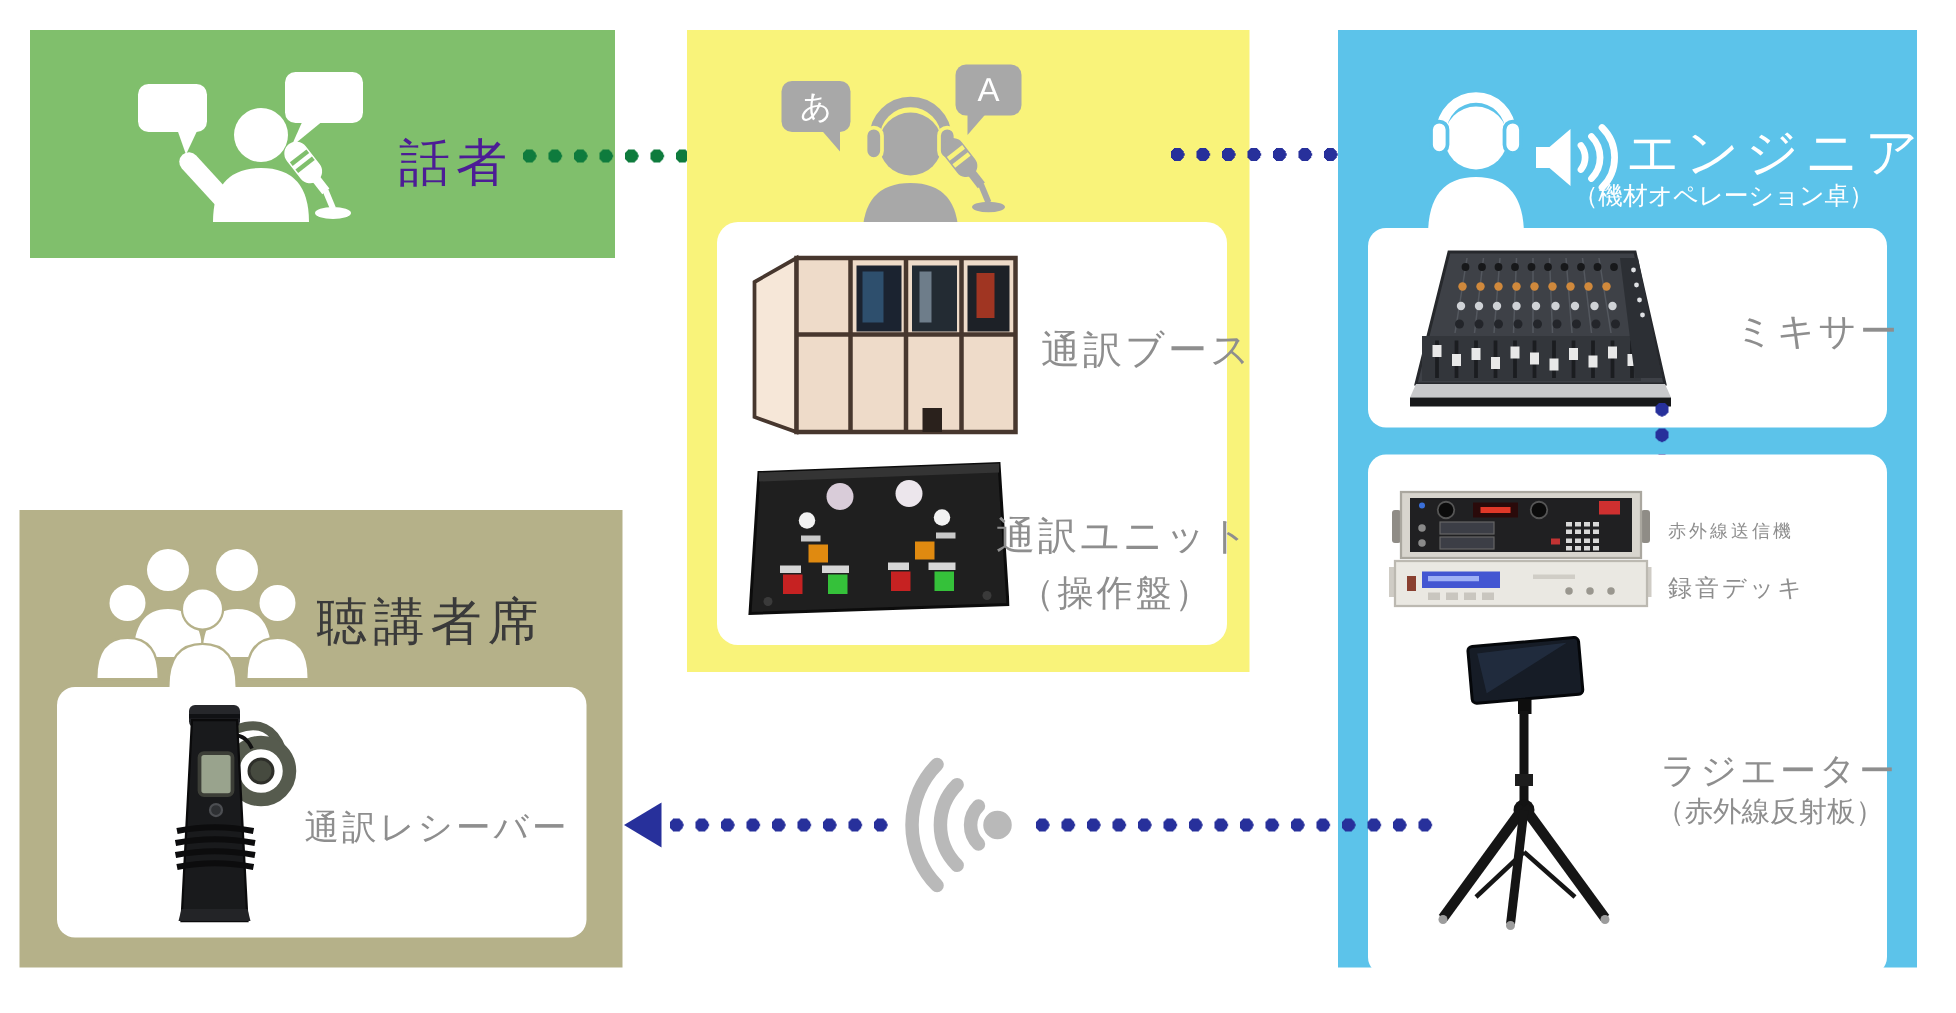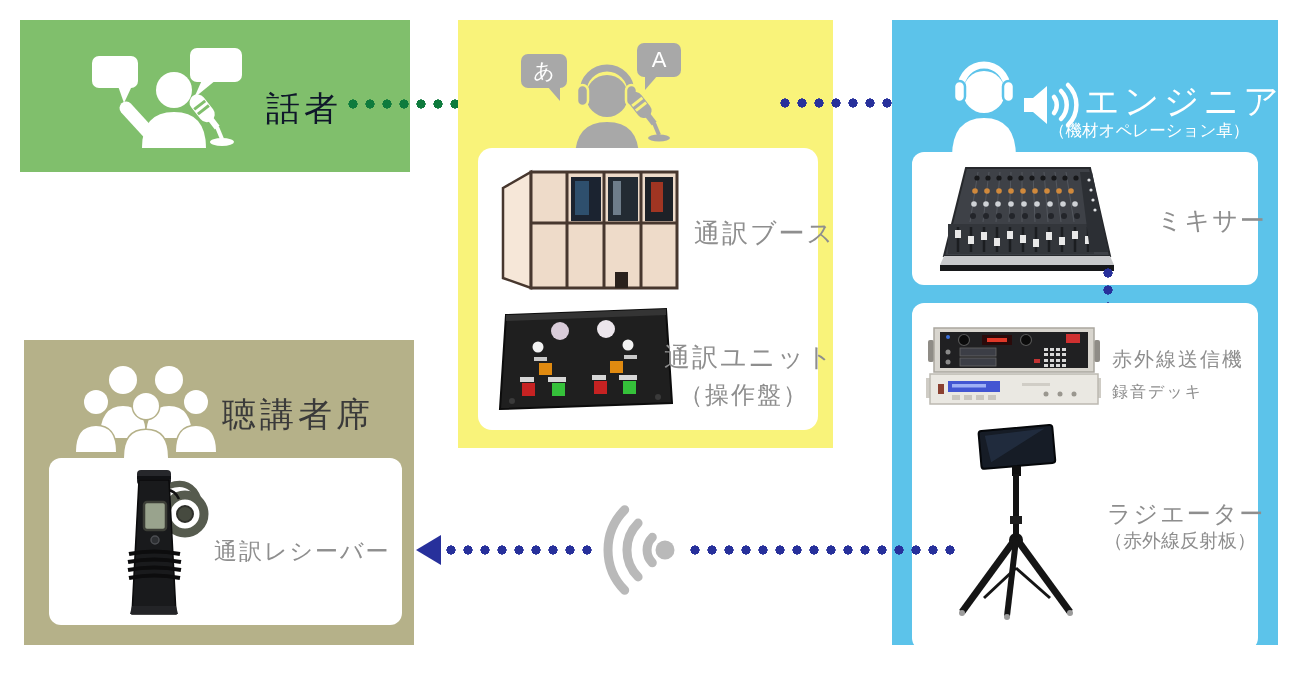--- a/index.html
+++ b/index.html
@@ -49,21 +49,21 @@
           <rect x="-3" y="-9" width="6" height="11"></rect>
         </g>
         <g transform="translate(128,78) rotate(-38)" fill="var(--speaker-bg)">
           <rect x="-7" y="-28" width="14" height="3"></rect>
           <rect x="-7" y="-22" width="14" height="3"></rect>
         </g>
         <line x1="129" y1="79" x2="134" y2="91" stroke="#ffffff" stroke-width="4"></line>
         <ellipse cx="134" cy="94" rx="12" ry="4"></ellipse>
       </g>
     </svg>
-    <div class="hlabel" style="left:246px;top:66px;color:#0f172a;">話者</div>
+    <div class="hlabel" style="left:246px;top:66px;color:#4c1d95;">話者</div>
   </div>
 
   <div class="dots-h green" style="left:348px;top:99px;width:152px;"></div>
   <div class="tri tri-r g" style="left:504px;top:89px;"></div>
 
   <div class="zone" style="left:458px;top:20px;width:375px;height:428px;background:var(--interpreter-bg);">
 
     <div class="bubble src" style="left:63px;top:34px;width:46px;height:34px;font-size:21px;">
       <span>あ</span>
     </div>
@@ -314,21 +314,21 @@
             <rect x="38" y="69" width="8" height="5"></rect>
             <rect x="50" y="69" width="8" height="5"></rect>
             <rect x="62" y="69" width="8" height="5"></rect>
         </g>
         <rect x="96" y="57" width="28" height="3" fill="#d0cdc6"></rect>
         <circle cx="120" cy="68" r="2.5" fill="#9a978f"></circle>
         <circle cx="134" cy="68" r="2.5" fill="#9a978f"></circle>
         <circle cx="148" cy="68" r="2.5" fill="#9a978f"></circle>
       </g>
     </svg>
-    <div class="plabel" style="left:220px;top:326px;font-size:20px;">赤外線送信機</div>
+    <div class="plabel" style="left:220px;top:326px;font-size:12px;">赤外線送信機</div>
     <div class="plabel" style="left:220px;top:362px;font-size:16px;">録音デッキ</div>
 
     <svg style="left:36px;top:400px" width="165" height="202" viewBox="0 0 165 202">
       <g transform="rotate(-5 88 28)">
         <rect x="52" y="8" width="74" height="38" rx="3" fill="#161c26" stroke="#05070a" stroke-width="2"></rect>
         <polygon points="58,13 118,11 62,40" fill="#26344a" opacity="0.65"></polygon>
       </g>
       <rect x="84" y="46" width="9" height="10" fill="#0e0e0e"></rect>
       <rect x="85" y="54" width="6" height="62" fill="#131313"></rect>
       <rect x="82" y="96" width="12" height="8" fill="#1d1d1d"></rect>
@@ -339,21 +339,21 @@
       <line x1="88" y1="148" x2="56" y2="178" stroke="#151515" stroke-width="3"></line>
       <line x1="88" y1="148" x2="122" y2="178" stroke="#151515" stroke-width="3"></line>
       <circle cx="34" cy="193" r="3" fill="#9c9c9c"></circle>
       <circle cx="142" cy="193" r="3" fill="#9c9c9c"></circle>
       <circle cx="79" cy="197" r="3" fill="#9c9c9c"></circle>
     </svg>
     <div class="plabel" style="left:215px;top:478px;font-size:24px;">ラジエーター</div>
     <div class="plabel" style="left:212px;top:508px;font-size:19px;letter-spacing:0;">（赤外線反射板）</div>
   </div>
 
-  <div class="zone" style="left:24px;top:340px;width:390px;height:305px;background:var(--audience-bg);">
+  <div class="zone" style="left:13px;top:340px;width:390px;height:305px;background:var(--audience-bg);padding-left:12px;">
     <svg style="left:42px;top:18px" width="160" height="100" viewBox="0 0 160 100">
       <g fill="#ffffff" stroke="var(--audience-bg)" stroke-width="3" paint-order="stroke">
         <circle cx="57" cy="22" r="14"></circle>
         <path d="M34,80 Q34,48 57,48 Q80,48 80,80 Z"></path>
         <circle cx="103" cy="22" r="14"></circle>
         <path d="M80,80 Q80,48 103,48 Q126,48 126,80 Z"></path>
         <circle cx="30" cy="44" r="12"></circle>
         <path d="M10,94 Q10,68 30,68 Q50,68 50,94 Z"></path>
         <circle cx="130" cy="44" r="12"></circle>
         <path d="M110,94 Q110,68 130,68 Q150,68 150,94 Z"></path>

